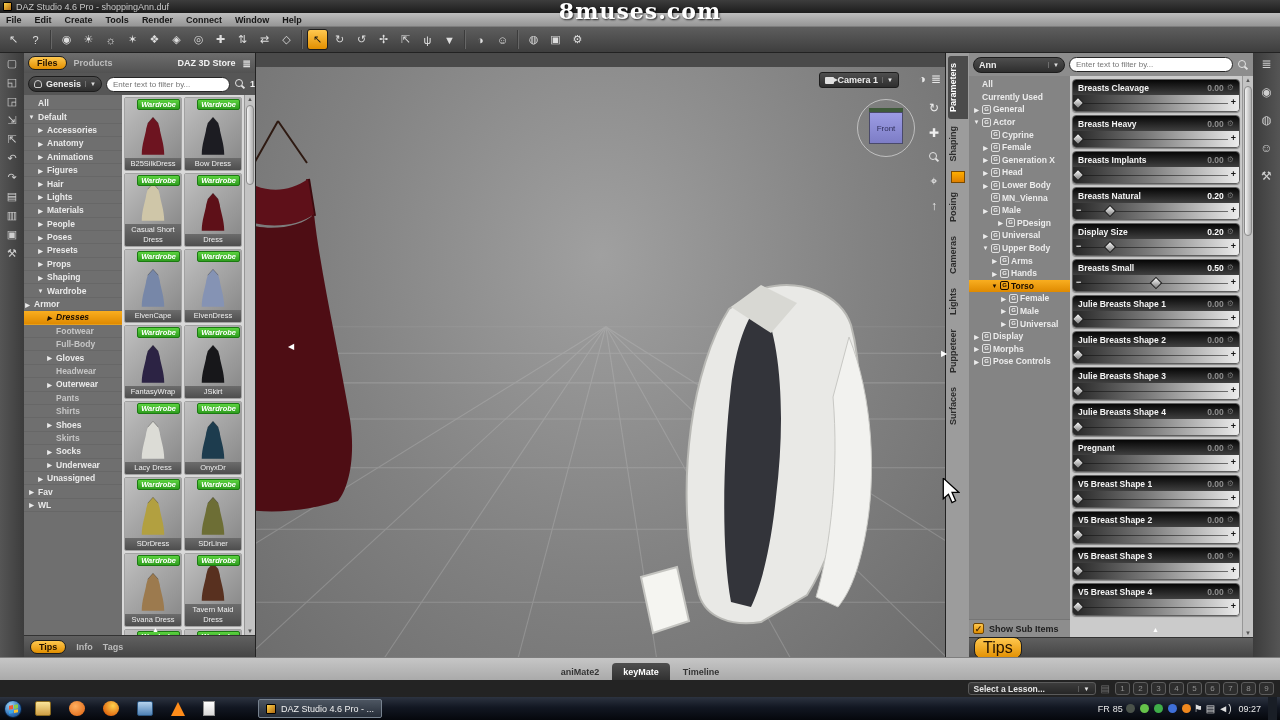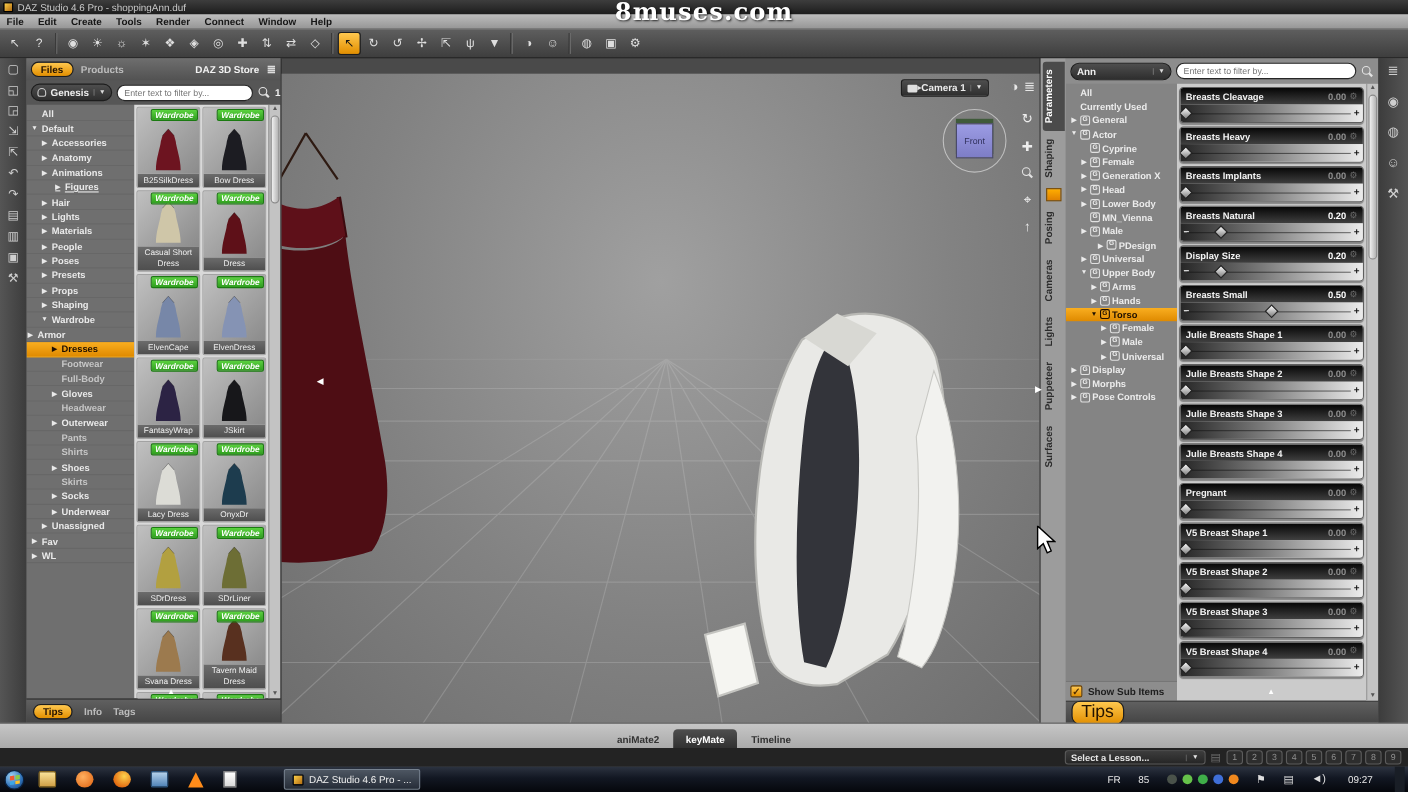--- a/index.html
+++ b/index.html
@@ -56,21 +56,21 @@
     border:1.5px solid #e2e2e2; border-radius:50%; }
   .mag::after { content:""; position:absolute; left:7px; top:8px; width:4px; height:2px;
     background:#e2e2e2; transform:rotate(45deg); }
   .range { font-size:9px; color:#f0f0f0; font-weight:bold; white-space:nowrap; }
   .lp-body { flex:1; display:flex; overflow:hidden; }
   .cats { width:98px; background:#6f6f6f; overflow:hidden; padding-top:2px; }
   .cat-row { height:13.4px; display:flex; align-items:center; gap:3px; font-size:8.5px; font-weight:bold;
     color:#eaeaea; border-bottom:1px solid rgba(0,0,0,.07); white-space:nowrap; overflow:hidden; }
   .cat-row .arr { font-size:6px; width:7px; flex:0 0 auto; text-align:center; }
   .cat-row.muted { color:#c6c6c6; }
-  .cat-row.sel { background:linear-gradient(#f9ae20,#df8a00); color:#1c0e00; }
+  .cat-row.sel { background:linear-gradient(#f9ae20,#df8a00); color:#1c0e00;font-style:italic; }
   .thumbs { flex:1; background:#d9d9d9; padding:2px; display:grid; grid-template-columns:1fr 1fr;
     gap:2px; align-content:start; overflow:hidden; }
   .tile { height:74px; background:#cdcdcd; border:1px solid #a2a2a2; border-radius:2px;
     display:flex; flex-direction:column; overflow:hidden; }
   .tile-img { flex:1; background:linear-gradient(135deg,#c0c0c0,#8b8b8b); position:relative;
     display:flex; align-items:flex-end; justify-content:center; }
   .badge { position:absolute; top:1px; right:1px; background:linear-gradient(#5bd23f,#2f9e1f);
     color:#fff; font-size:7.5px; font-style:italic; font-weight:bold; padding:0 3px;
     border-radius:2px; border:1px solid #1b7a11; line-height:9px; }
   .tile-label { background:linear-gradient(#6c6c6c,#4e4e4e); color:#efefef; font-size:7.5px;
@@ -179,21 +179,21 @@
   .tb-icon.player { background:radial-gradient(circle at 40% 35%, #ffb060,#dd5f0d); border-radius:50%; }
   .tb-icon.firefox { background:radial-gradient(circle at 62% 32%, #ffd24d,#e0660f 75%); border-radius:50%; }
   .tb-icon.app { background:linear-gradient(#b5d2ec,#4f82b6); border-radius:2px; border:1px solid #2c5680; }
   .tb-icon.vlc { width:0; height:0; border-left:7px solid transparent; border-right:7px solid transparent;
     border-bottom:14px solid #ff8c1a; background:none; }
   .tb-icon.notepad { background:linear-gradient(#fff,#d8d8d8); border:1px solid #8f8f8f; width:12px; }
   .win-btn { height:19px; margin-left:30px; background:linear-gradient(#4d5662,#262d38);
     border:1px solid #77828f; border-radius:2px; display:flex; align-items:center; gap:5px;
     padding:0 7px; color:#f0f0f0; font-size:9px; }
   .win-btn .daz-logo { width:10px; height:10px; }
-  .tray { margin-left:auto; display:flex; align-items:center; gap:16px; color:#e8e8e8; font-size:9px;
+  .tray { margin-left:auto; display:flex; align-items:center; gap:3px; color:#e8e8e8; font-size:9px;
     padding-right:3px; }
   .dot { width:9px; height:9px; border-radius:50%; }
   .tray .glyph { font-size:10px; color:#dfdfdf; }
   .clock { font-size:9px; margin:0 4px; }
   .show-desktop { width:9px; height:23px; background:#191e26; border-left:1px solid #3e4document04a; }
 
   
   .cursor { position:absolute; left:942px; top:478px; z-index:90; }
   .collapse-ind { position:absolute; color:#fff; font-size:8px; z-index:40; }
   .more-ind { position:absolute; color:#fff; font-size:7px; z-index:40; }
@@ -353,21 +353,21 @@
             <span>Accessories</span>
           </div>
           <div class="cat-row" style="padding-left: 13px;">
             <span class="arr">▶</span>
             <span>Anatomy</span>
           </div>
           <div class="cat-row" style="padding-left: 13px;">
             <span class="arr">▶</span>
             <span>Animations</span>
           </div>
-          <div class="cat-row" style="padding-left: 25px; text-decoration: underline;">
+          <div class="cat-row" style="padding-left: 13px;">
             <span class="arr">▶</span>
             <span>Figures</span>
           </div>
           <div class="cat-row" style="padding-left: 13px;">
             <span class="arr">▶</span>
             <span>Hair</span>
           </div>
           <div class="cat-row" style="padding-left: 13px;">
             <span class="arr">▶</span>
             <span>Lights</span>

